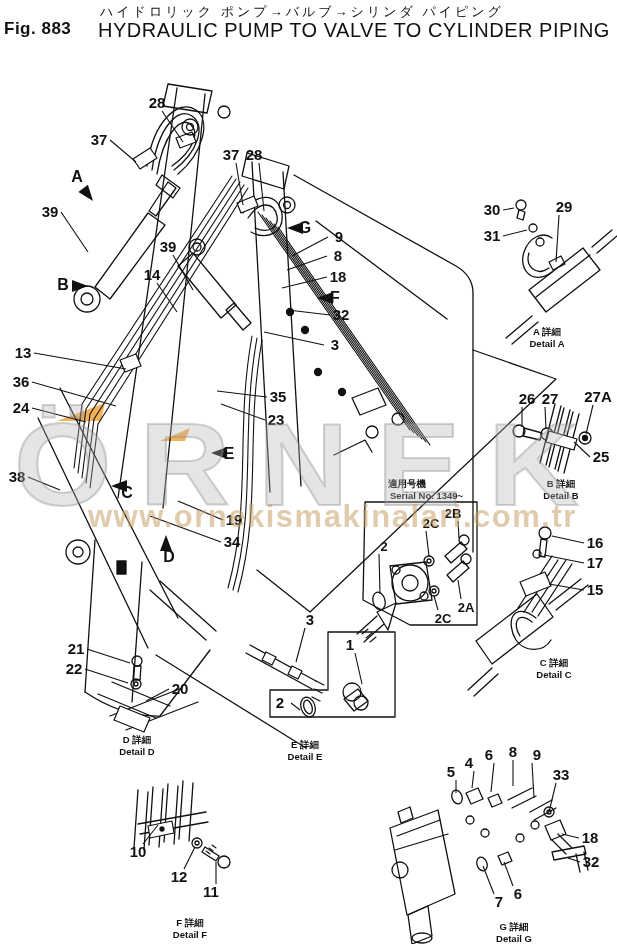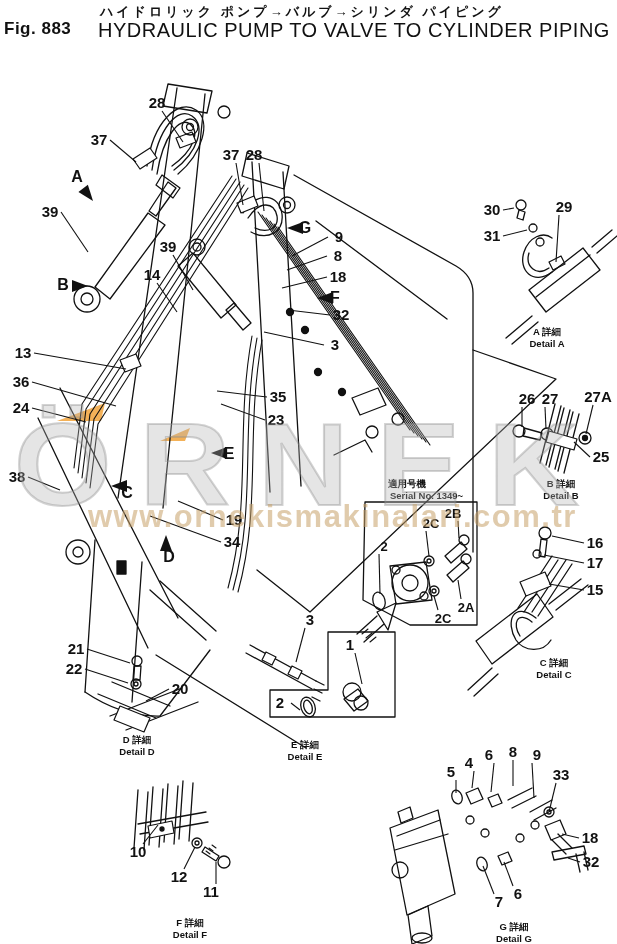--- a/index.html
+++ b/index.html
@@ -1,19 +1,19 @@
 <!DOCTYPE html>
 <html><head>
 <meta charset="utf-8">
 <style>
   html,body{margin:0;padding:0;background:#fff;}
   #page{position:relative;width:617px;height:944px;background:#fff;overflow:hidden;
         font-family:"Liberation Sans",sans-serif;color:#111;}
   .fig-no{position:absolute;left:4px;top:19px;font-size:17px;font-weight:bold;letter-spacing:0.5px;}
-  .title-jp{position:absolute;left:100px;top:3px;font-size:13px;font-weight:bold;letter-spacing:3px;white-space:nowrap;}
+  .title-jp{position:absolute;left:100px;top:3px;font-size:13px;font-weight:normal;letter-spacing:3px;white-space:nowrap;}
   .title-en{position:absolute;left:98px;top:19px;font-size:20px;font-weight:normal;letter-spacing:0.5px;white-space:nowrap;}
   #art{position:absolute;left:0;top:0;z-index:2;}
   .wm-brand{position:absolute;left:14px;top:398px;z-index:5;pointer-events:none;
     font-size:116px;font-weight:bold;letter-spacing:26px;white-space:nowrap;
     color:rgba(178,178,178,0.34);-webkit-text-stroke:2px rgba(140,140,140,0.38);
     transform:scaleX(1.08);transform-origin:left center;}
   .wm-url{position:absolute;left:88px;top:499px;z-index:5;pointer-events:none;
     font-size:31px;font-weight:bold;letter-spacing:1.5px;white-space:nowrap;
     color:rgba(198,160,104,0.55);}
   svg text{font-family:"Liberation Sans",sans-serif;font-weight:bold;fill:#111;}

